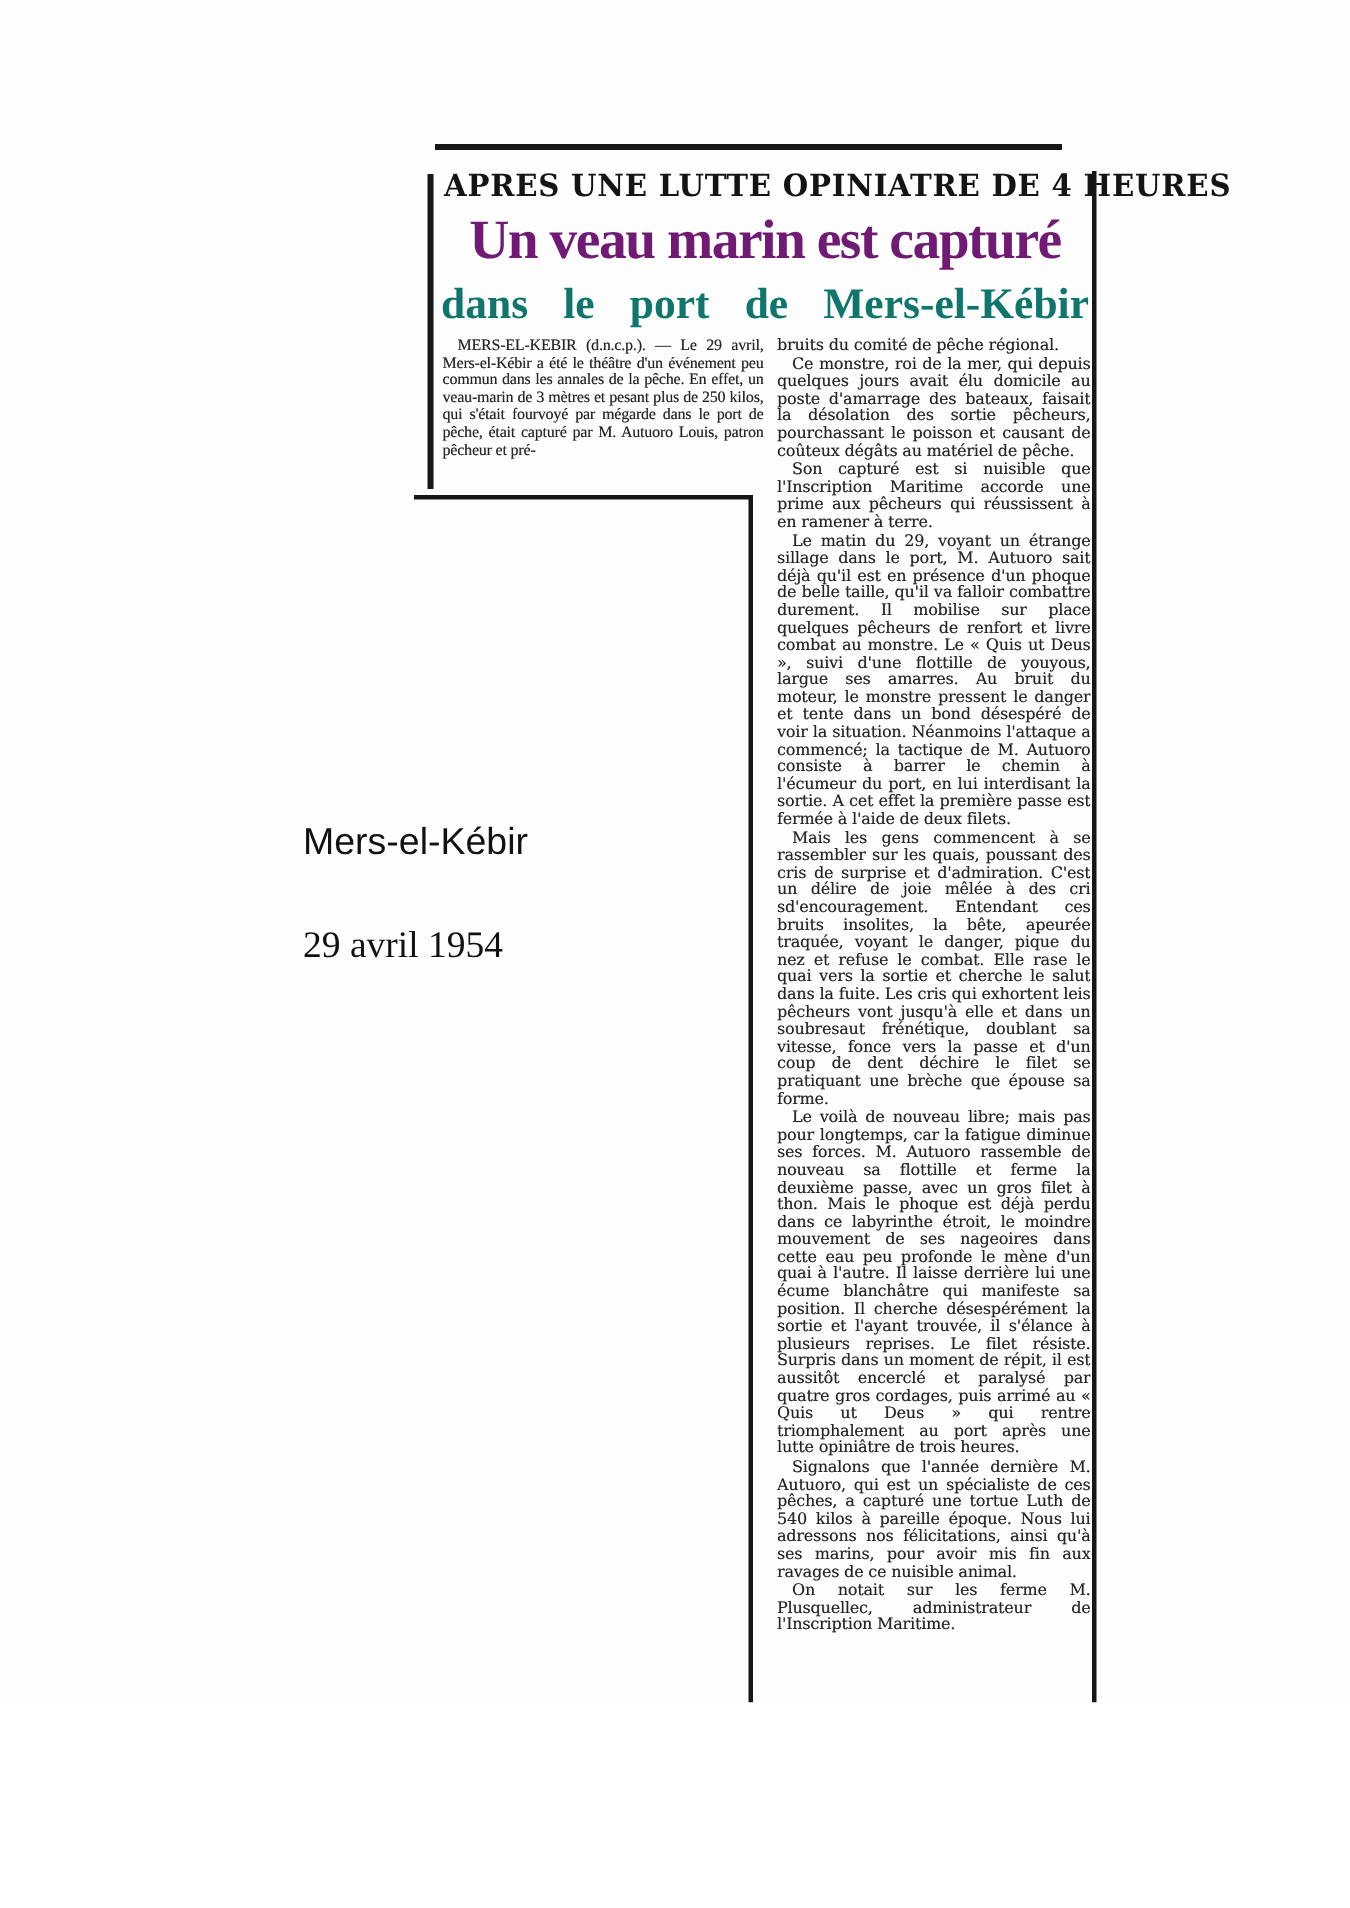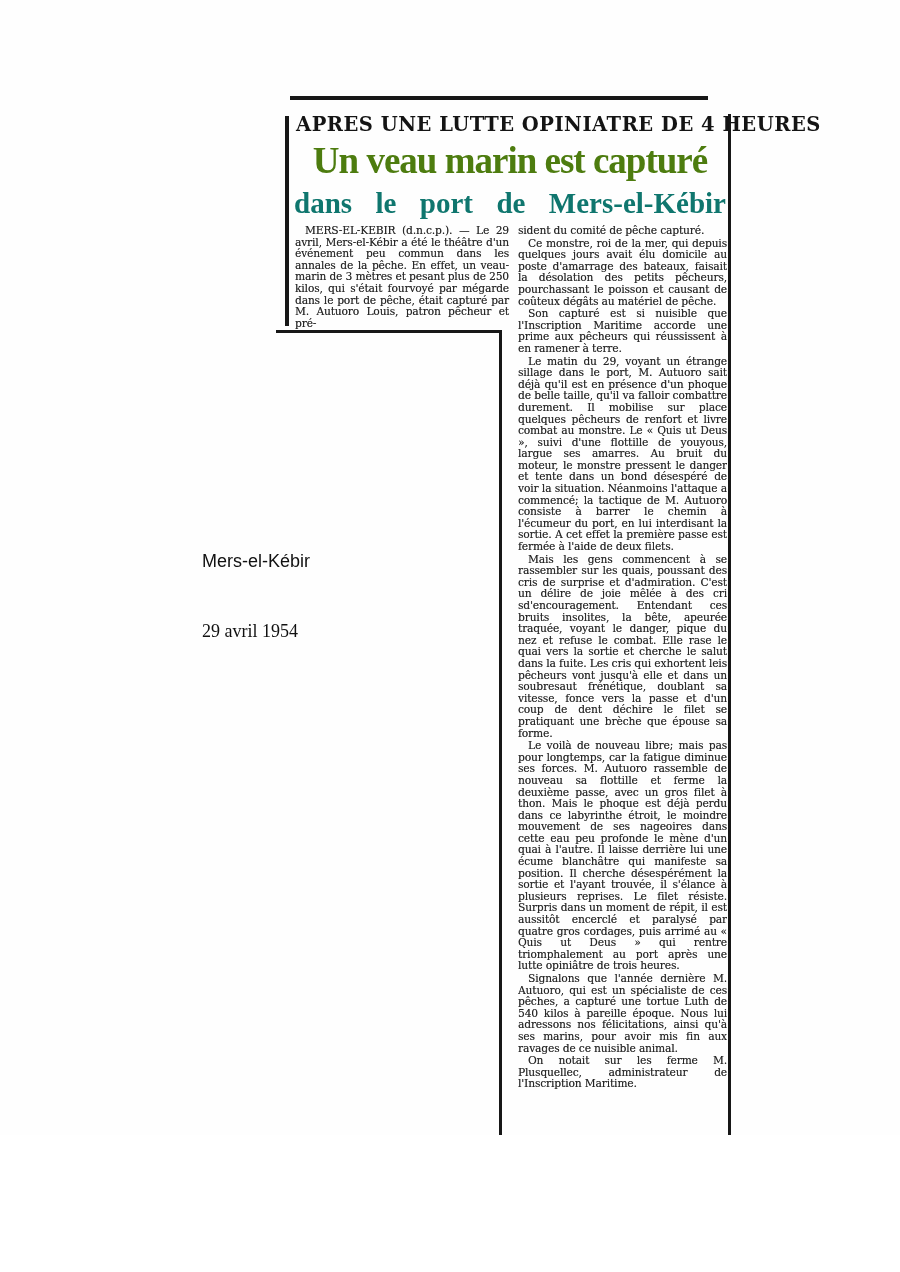--- a/index.html
+++ b/index.html
@@ -33,21 +33,21 @@
     transform-origin: top center;
   }
   .headline {
     left: 294px; top: 138px; width: 432px;
     text-align: center;
     font-family: "Liberation Serif", serif;
     font-weight: bold;
     font-size: 37px;
     line-height: 46px;
     letter-spacing: -1px;
-    color: #4d7c0f;
+    color: #701a75;
     white-space: nowrap;
   }
   .subheadline {
     left: 294px; top: 186px; width: 432px;
     font-family: "Liberation Serif", serif;
     font-weight: bold;
     font-size: 29px;
     line-height: 34px;
     color: #0f766e;
     text-align: justify;
@@ -57,28 +57,28 @@
     font-family: "DejaVu Serif", serif;
     font-size: 10.6px;
     line-height: 11.6px;
     letter-spacing: -0.1px;
     text-align: justify;
     color: #242424;
     text-shadow: 0.2px 0.2px 0.4px rgba(50,50,50,0.55);
   }
   .bodycol p { margin: 0 0 1px 0; text-indent: 10px; }
   .bodycol p.no-indent { text-indent: 0; }
-  #left-column  { left: 295px; top: 225px; width: 214px; }
+  #left-column  { left: 295px; top: 225px; width: 214px; font-family: Liberation Serif, serif; }
   #right-column { left: 518px; top: 225px; width: 209px; height: 928px; overflow: hidden; }
 
   
   .annotation {
     left: 202px;
     font-family: "Liberation Sans", sans-serif;
-    font-size: 18px;
+    font-size: 25px;
     line-height: 30px;
     color: #111111;
     white-space: nowrap;
   }
   #annotation-location { top: 546px; }
   #annotation-date     { top: 616px; font-family: Liberation Serif, serif; }
 
   
   #top-rule            { left: 290px; top: 96px;  width: 418px; height: 4px; }
   #headline-left-bar   { left: 285px; top: 116px; width: 4px;   height: 210px; }
@@ -101,22 +101,22 @@
 
   <div class="abs kicker">APRES UNE LUTTE OPINIATRE DE 4 HEURES</div>
   <div class="abs headline">Un veau marin est capturé</div>
   <div class="abs subheadline">dans le port de Mers-el-Kébir</div>
 
   <div class="abs bodycol" id="left-column">
     <p>MERS-EL-KEBIR (d.n.c.p.). — Le 29 avril, Mers-el-Kébir a été le théâtre d'un événement peu commun dans les annales de la pêche. En effet, un veau-marin de 3 mètres et pesant plus de 250 kilos, qui s'était fourvoyé par mégarde dans le port de pêche, était capturé par M. Autuoro Louis, patron pêcheur et pré-</p>
   </div>
 
   <div class="abs bodycol" id="right-column">
-    <p class="no-indent">sident du comité de pêche capturé.</p>
-    <p>Ce monstre, roi de la mer, qui depuis quelques jours avait élu domicile au poste d'amarrage des bateaux, faisait la désolation des petits pêcheurs, pourchassant le poisson et causant de coûteux dégâts au matériel de pêche.</p>
+    <p class="no-indent">bruits du comité de pêche régional.</p>
+    <p>Ce monstre, roi de la mer, qui depuis quelques jours avait élu domicile au poste d'amarrage des bateaux, faisait la désolation des sortie pêcheurs, pourchassant le poisson et causant de coûteux dégâts au matériel de pêche.</p>
     <p>Son capturé est si nuisible que l'Inscription Maritime accorde une prime aux pêcheurs qui réussissent à en ramener à terre.</p>
     <p>Le matin du 29, voyant un étrange sillage dans le port, M. Autuoro sait déjà qu'il est en présence d'un phoque de belle taille, qu'il va falloir combattre durement. Il mobilise sur place quelques pêcheurs de renfort et livre combat au monstre. Le « Quis ut Deus », suivi d'une flottille de youyous, largue ses amarres. Au bruit du moteur, le monstre pressent le danger et tente dans un bond désespéré de voir la situation. Néanmoins l'attaque a commencé; la tactique de M. Autuoro consiste à barrer le chemin à l'écumeur du port, en lui interdisant la sortie. A cet effet la première passe est fermée à l'aide de deux filets.</p>
     <p>Mais les gens commencent à se rassembler sur les quais, poussant des cris de surprise et d'admiration. C'est un délire de joie mêlée à des cri sd'encouragement. Entendant ces bruits insolites, la bête, apeurée traquée, voyant le danger, pique du nez et refuse le combat. Elle rase le quai vers la sortie et cherche le salut dans la fuite. Les cris qui exhortent leis pêcheurs vont jusqu'à elle et dans un soubresaut frénétique, doublant sa vitesse, fonce vers la passe et d'un coup de dent déchire le filet se pratiquant une brèche que épouse sa forme.</p>
     <p>Le voilà de nouveau libre; mais pas pour longtemps, car la fatigue diminue ses forces. M. Autuoro rassemble de nouveau sa flottille et ferme la deuxième passe, avec un gros filet à thon. Mais le phoque est déjà perdu dans ce labyrinthe étroit, le moindre mouvement de ses nageoires dans cette eau peu profonde le mène d'un quai à l'autre. Il laisse derrière lui une écume blanchâtre qui manifeste sa position. Il cherche désespérément la sortie et l'ayant trouvée, il s'élance à plusieurs reprises. Le filet résiste. Surpris dans un moment de répit, il est aussitôt encerclé et paralysé par quatre gros cordages, puis arrimé au « Quis ut Deus » qui rentre triomphalement au port après une lutte opiniâtre de trois heures.</p>
     <p>Signalons que l'année dernière M. Autuoro, qui est un spécialiste de ces pêches, a capturé une tortue Luth de 540 kilos à pareille époque. Nous lui adressons nos félicitations, ainsi qu'à ses marins, pour avoir mis fin aux ravages de ce nuisible animal.</p>
     <p>On notait sur les ferme M. Plusquellec, administrateur de l'Inscription Maritime.</p>
   </div>
 
   <div class="abs annotation" id="annotation-location">Mers-el-Kébir</div>
   <div class="abs annotation" id="annotation-date">29 avril 1954</div>

